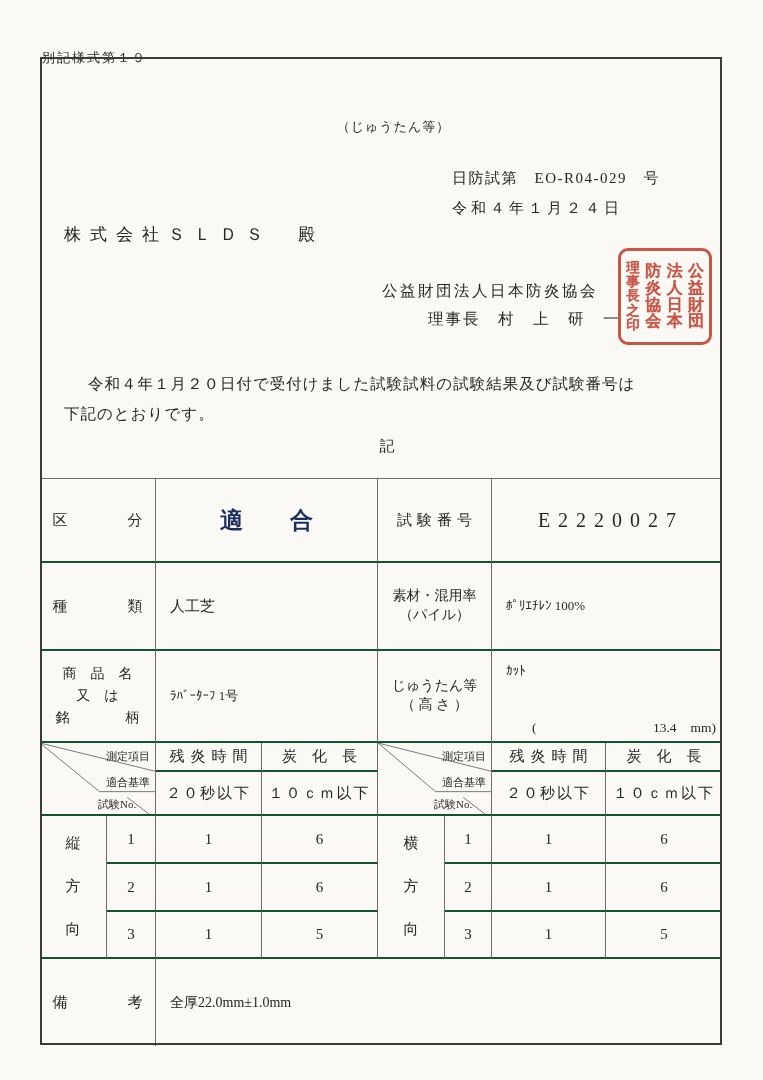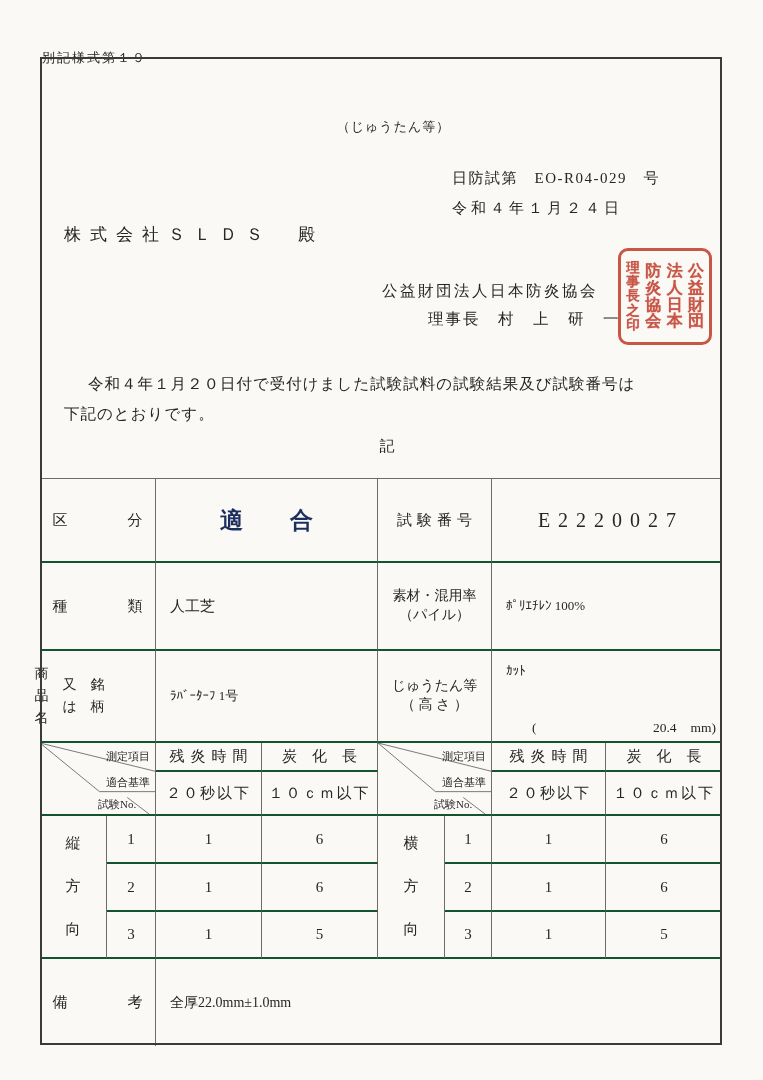--- a/index.html
+++ b/index.html
@@ -37,21 +37,21 @@
         font-size:15px;}
   .br{border-right:1px solid #6b6b6b;}
   .bb{border-bottom:2px solid #14532d;}
   .jl{width:100%;text-align:center;}
   .left-pad{justify-content:flex-start;padding-left:14px;}
   .two-line{flex-direction:column;line-height:1.35;font-size:14px;}
   .goukaku{font-size:23px;font-weight:bold;letter-spacing:12px;padding-left:12px;color:#1c2e5e;}
   .testno-label{letter-spacing:5px;padding-left:5px;}
   .testno-val{font-size:20px;letter-spacing:8px;padding-left:8px;}
   .kana{font-size:13px;}
-  .name3{flex-direction:row;line-height:1.55;font-size:14px;}
+  .name3{flex-direction:column;line-height:1.55;font-size:14px;}
   .pile-cell{align-items:flex-start;justify-content:flex-start;padding:12px 0 0 14px;font-size:13px;}
   .paren-row{position:absolute;left:0;bottom:5px;width:100%;font-size:13.5px;
              display:flex;justify-content:space-between;box-sizing:border-box;padding:0 6px 0 40px;}
   .paren-right{display:flex;gap:14px;}
   .hdr-af{letter-spacing:6px;padding-left:6px;}
   .crit{letter-spacing:2px;}
   .diag-label{position:absolute;font-size:11px;letter-spacing:0;}
   .dir-cell{flex-direction:column;justify-content:space-around;padding:6px 0;}
   .remark-val{font-size:14px;}
   svg.diag{position:absolute;inset:0;width:100%;height:100%;}
@@ -118,21 +118,21 @@
       <div class="cell br bb left-pad kana" style="left:116px;top:172px;width:222px;height:92px;">ﾗﾊﾞｰﾀｰﾌ 1号</div>
       <div class="cell br bb two-line" style="left:338px;top:172px;width:114px;height:92px;">
         <div>じゅうたん等</div>
         <div>（ 高 さ ）</div>
       </div>
       <div class="cell bb pile-cell" style="left:452px;top:172px;width:230px;height:92px;">
         <span>ｶｯﾄ</span>
         <div class="paren-row">
           <span>(</span>
           <span class="paren-right">
-            <span>20.4</span>
+            <span>13.4</span>
             <span>mm)</span>
           </span>
         </div>
       </div>
 
       <div class="cell br bb" style="left:0;top:264px;width:116px;height:73px;">
         <svg class="diag" viewBox="0 0 116 73" preserveAspectRatio="none">
           <line x1="0" y1="0" x2="116" y2="29" stroke="#777" stroke-width="1"></line>
           <line x1="0" y1="0" x2="60" y2="50" stroke="#777" stroke-width="1"></line>
           <line x1="60" y1="50" x2="116" y2="50" stroke="#777" stroke-width="1"></line>

